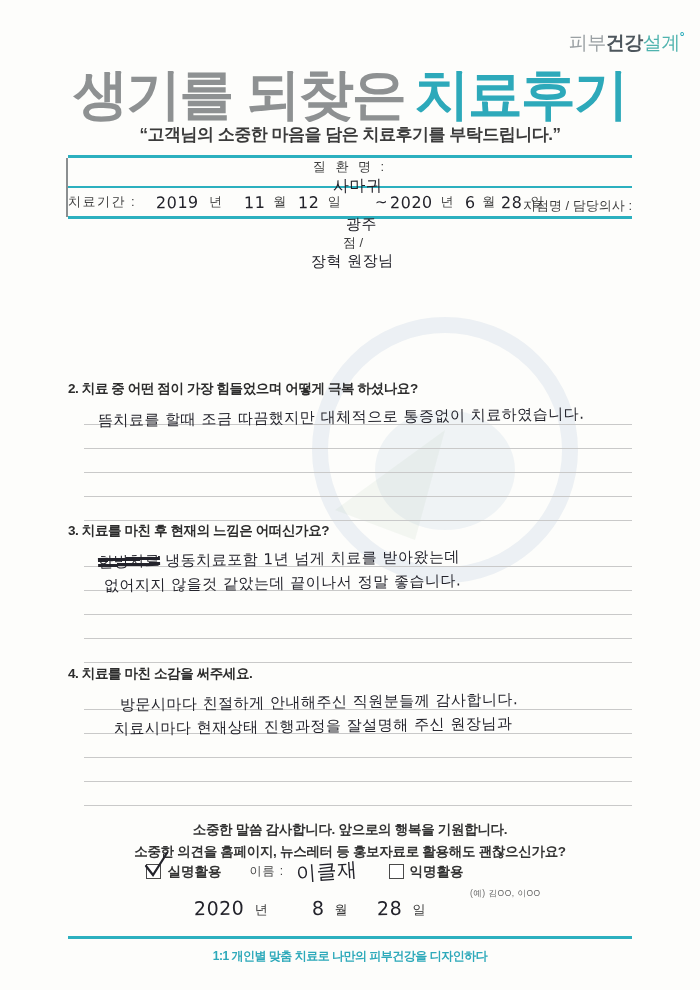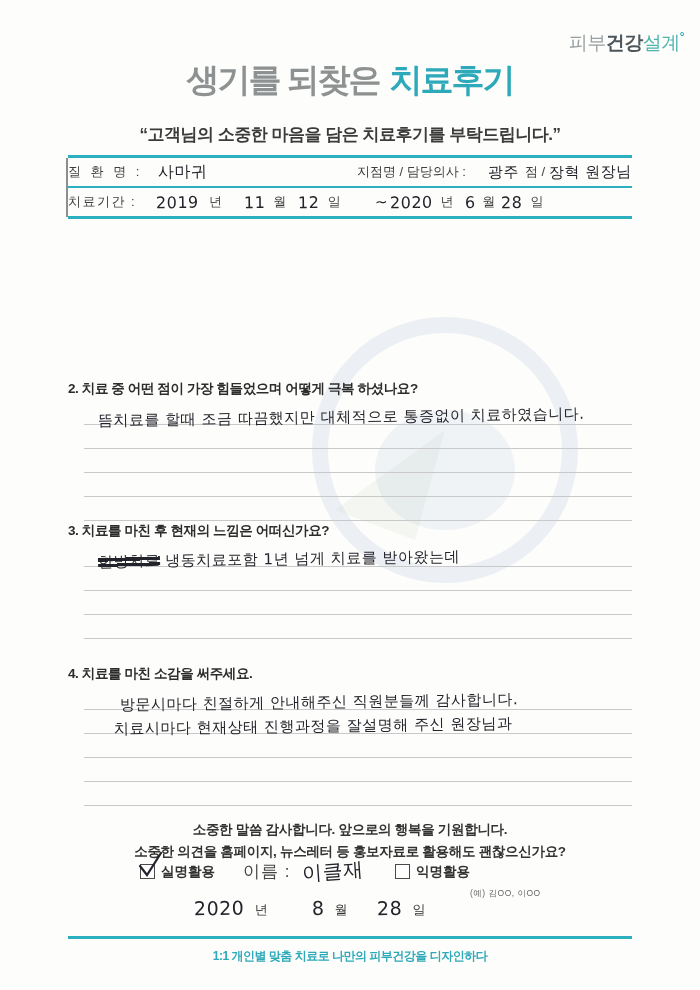--- a/index.html
+++ b/index.html
@@ -10,29 +10,29 @@
   .watermark{position:absolute;left:295px;top:280px;width:300px;height:380px;pointer-events:none;}
 
   
   .logo{position:absolute;top:30px;right:16px;font-size:19px;letter-spacing:-0.5px;white-space:nowrap;}
   .logo .l1{color:#9aa0a3;font-weight:400;}
   .logo .l2{color:#4d565c;font-weight:700;}
   .logo .l3{color:#4fb3ae;font-weight:400;}
   .logo .deg{color:#2cadbc;font-size:12px;vertical-align:top;font-weight:700;}
 
   
-  .title{position:absolute;top:58px;left:0;width:100%;text-align:center;font-size:33px;font-weight:800;letter-spacing:-2px;white-space:nowrap;}
+  .title{position:absolute;top:58px;left:0;width:100%;text-align:center;font-size:55px;font-weight:800;letter-spacing:-2px;white-space:nowrap;}
   .title .t-gray{color:#8e9192;}
   .title .t-teal{color:#2da9ba;margin-left:10px;}
   .subtitle{position:absolute;top:123px;left:0;width:100%;text-align:center;font-size:17px;font-weight:700;color:#3b3b3b;letter-spacing:-0.5px;}
 
   
   .info{position:absolute;left:68px;top:155px;width:564px;border-top:3px solid #2cb0bf;border-bottom:3px solid #2cb0bf;}
   .info .row{display:flex;align-items:center;height:28px;}
-  .info .row1{border-bottom:2px solid #2cb0bf;}
+  .info .row1{border-bottom:2px solid #2cb0bf;flex-direction:column;}
   .plabel{font-size:13px;color:#3f3f3f;white-space:nowrap;}
   .sp3{letter-spacing:3px;}
   .hand{font-family:"DejaVu Sans",sans-serif;color:#23232b;font-weight:500;letter-spacing:0.5px;white-space:nowrap;transform:rotate(-0.8deg);display:inline-block;}
   .info .hand{font-size:15px;}
   .scan-tick{position:absolute;left:-2px;top:0;width:2px;height:59px;background:#8b8f90;}
 
   
   .section{position:absolute;left:68px;width:564px;}
   .question{font-size:13.5px;font-weight:700;color:#2c2c2c;letter-spacing:-0.4px;white-space:nowrap;}
   .lines{margin-left:16px;margin-top:3px;}
@@ -43,21 +43,21 @@
       linear-gradient(to bottom,transparent 58%,#23232b 58%,#23232b 74%,transparent 74%);
       transform:rotate(-1deg);}
 
   
   .thanks{position:absolute;top:821px;left:0;width:100%;text-align:center;font-size:13.5px;font-weight:700;color:#333;letter-spacing:-0.3px;}
   .thanks .t2{margin-top:4px;}
   .consent-row{position:absolute;top:858px;left:0;width:100%;display:flex;justify-content:center;align-items:center;transform:translateX(-45px);}
   .cbox{width:13px;height:13px;border:1.6px solid #4a4a4a;position:relative;display:inline-block;background:#fff;}
   .checkmark{position:absolute;left:-3px;top:-15px;}
   .opt-label{font-size:13.5px;font-weight:700;color:#333;margin-left:6px;}
-  .name-label{font-size:17px;color:#444;margin-left:28px;letter-spacing:1px;}
+  .name-label{font-size:12px;color:#444;margin-left:28px;letter-spacing:1px;}
   .name-hand{font-size:20px;margin-left:12px;transform:rotate(-4deg);}
   .anon{margin-left:31px;display:flex;align-items:center;}
   .example-note{position:absolute;top:888px;left:470px;font-size:8.5px;color:#666;letter-spacing:0.5px;}
   .date-row{position:absolute;top:897px;left:0;width:100%;display:flex;justify-content:center;align-items:flex-end;transform:translateX(-40px);}
   .date-row .hand{font-size:19px;}
   .date-row .unit{font-size:13px;color:#333;margin-left:10px;}
   .gap40{margin-left:44px;}
   .gap28{margin-left:30px;}
   .bottom-line{position:absolute;top:936px;left:68px;width:564px;height:3px;background:#2cb0bf;}
   .slogan{position:absolute;top:948px;left:0;width:100%;text-align:center;font-size:12px;font-weight:700;color:#2da9ba;letter-spacing:-0.5px;}
@@ -128,20 +128,23 @@
       <div class="ans-line"></div>
     </div>
   </div>
 
   <div class="section" id="sec3">
     <div class="question">3. 치료를 마친 후 현재의 느낌은 어떠신가요?</div>
     <div class="lines">
       <div class="ans-line">
         <span class="hand"><span class="scribble">한방치료</span> <span>냉동치료포함 1년 넘게 치료를 받아왔는데</span></span>
       </div>
+      <div class="ans-line">
+          <span class="hand" style="left:20px;">없어지지 않을것 같았는데 끝이나서 정말 좋습니다.</span>
+        </div>
       <div class="ans-line"></div>
       <div class="ans-line"></div>
       <div class="ans-line"></div>
     </div>
   </div>
 
   <div class="section" id="sec4">
     <div class="question">4. 치료를 마친 소감을 써주세요.</div>
     <div class="lines">
       <div class="ans-line">

